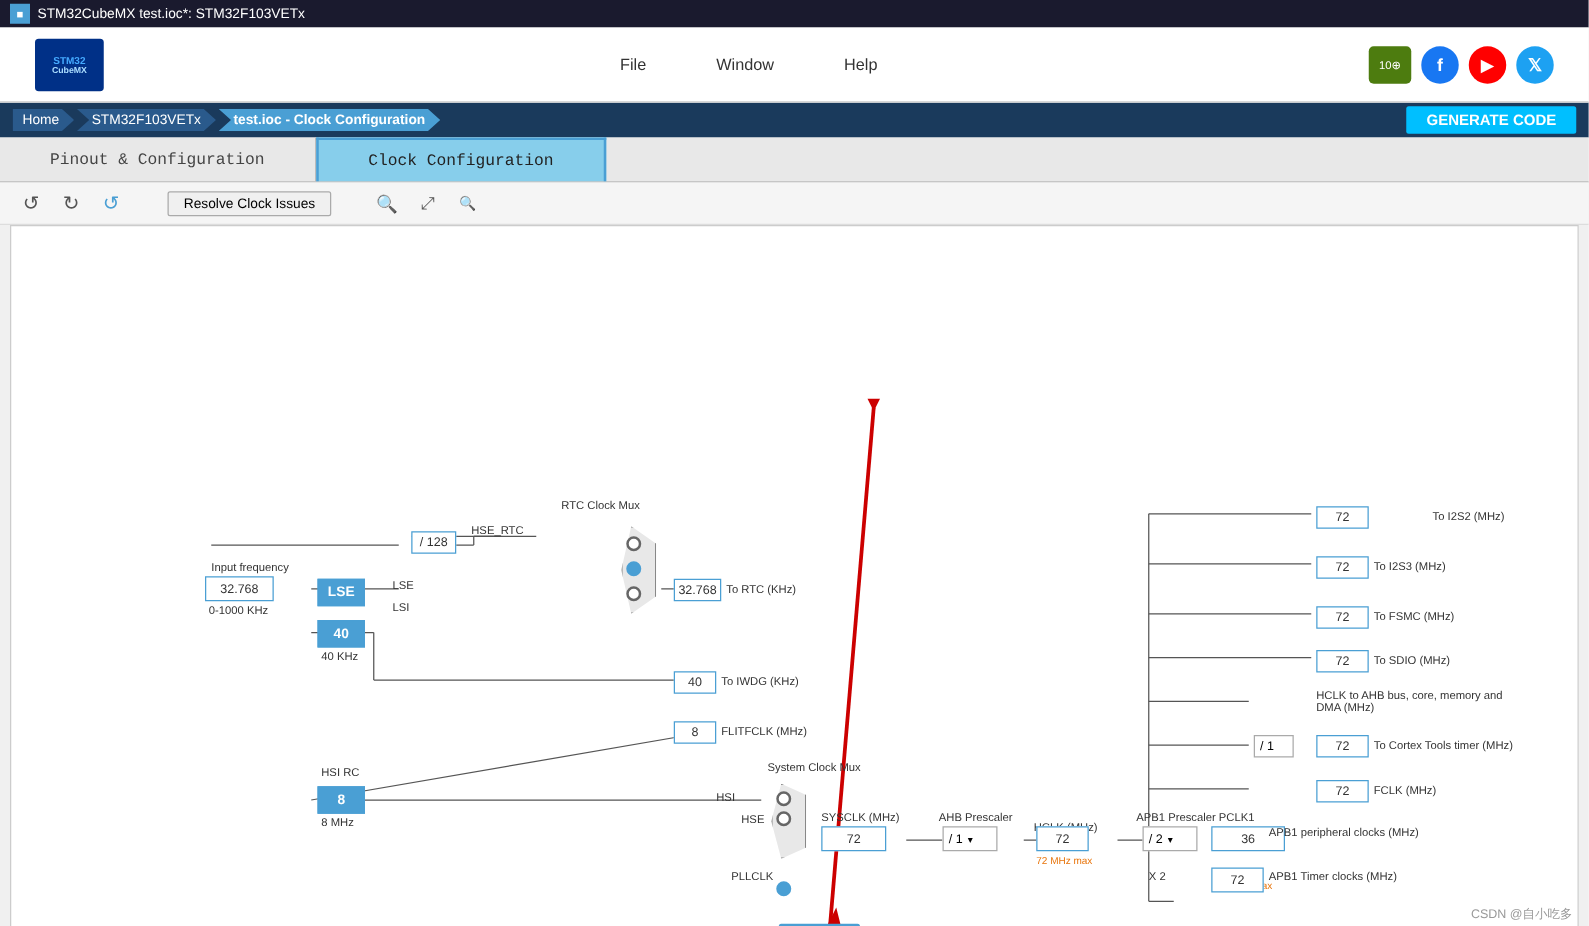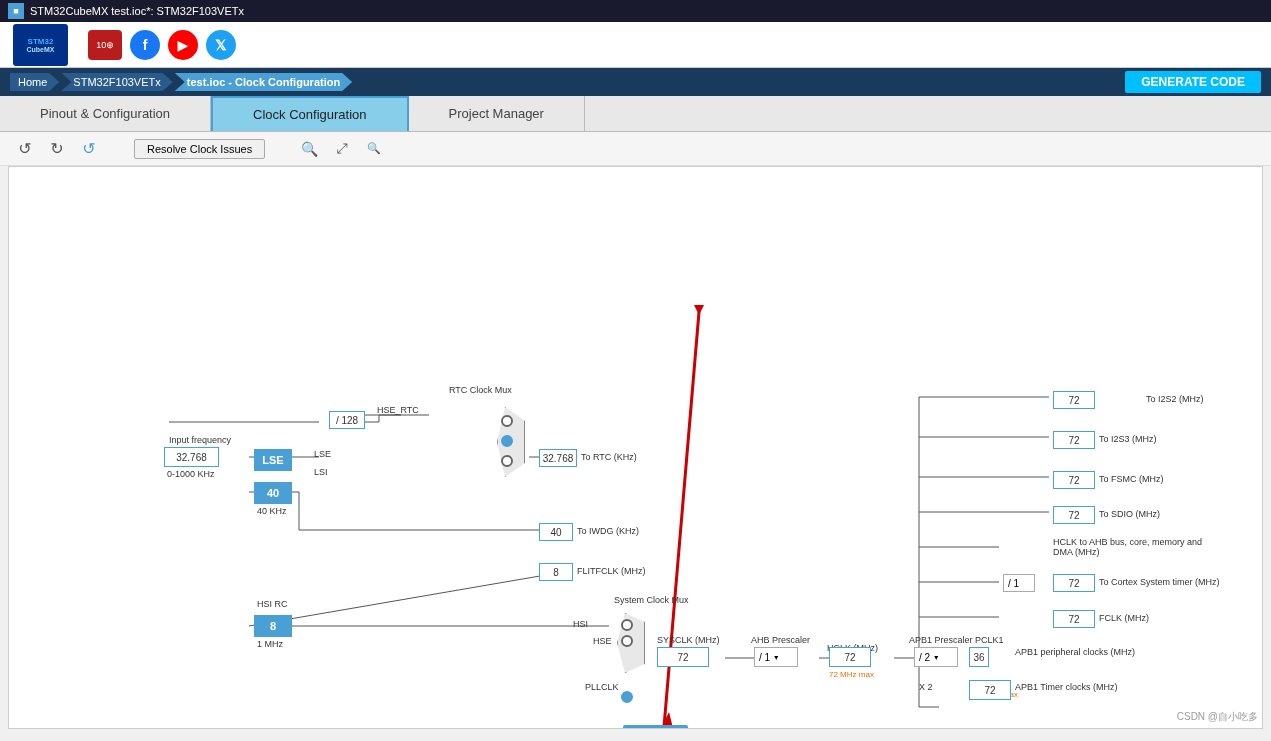--- a/index.html
+++ b/index.html
@@ -13,24 +13,24 @@
       display: flex;
       align-items: center;
       padding: 0 8px;
       font-size: 11px;
     }
     .title-bar-logo { width: 16px; height: 16px; background: #4a9fd4; margin-right: 6px; font-size: 9px; display: flex; align-items: center; justify-content: center; }
 
     
     .menu-bar {
       background: white;
-      height: 46px;
-      display: flex;
-      align-items: center;
-      padding: 0 13px;
+      height: 60px;
+      display: flex;
+      align-items: center;
+      padding: 0 28px;
       border-bottom: 1px solid #ccc;
       position: relative;
     }
     .menu-logo {
       width: 55px;
       height: 42px;
       background: #003087;
       display: flex;
       flex-direction: column;
       align-items: center;
@@ -38,21 +38,21 @@
       color: white;
       font-size: 7px;
       font-weight: bold;
       margin-right: 20px;
       border-radius: 3px;
     }
     .menu-items { display: flex; gap: 40px; flex: 1; justify-content: center; }
     .menu-item { font-size: 13px; color: #333; cursor: pointer; padding: 4px 8px; }
     .menu-right { display: flex; gap: 8px; align-items: center; }
     .social-btn { width: 30px; height: 30px; border-radius: 50%; display: flex; align-items: center; justify-content: center; font-size: 14px; }
-    .btn-gold { background: #b91c1c; color: white; }
+    .btn-gold { background: #4d7c0f; color: white; }
     .btn-blue { background: #1877f2; color: white; }
     .btn-red { background: #ff0000; color: white; }
 
     
     .breadcrumb {
       background: #1a3a5c;
       height: 28px;
       display: flex;
       align-items: center;
       padding: 0 10px;
@@ -83,20 +83,21 @@
       border-radius: 2px;
     }
 
     
     .tab-bar {
       background: #e8e8e8;
       height: 36px;
       display: flex;
       align-items: stretch;
       border-bottom: 1px solid #bbb;
+      font-family: Liberation Mono, monospace;
     }
     .tab {
       display: flex;
       align-items: center;
       justify-content: center;
       padding: 0 40px;
       font-size: 13px;
       cursor: pointer;
       border-right: 1px solid #bbb;
       color: #444;
@@ -236,41 +237,45 @@
 <div class="title-bar">
   <div class="title-bar-logo">■</div>
   <span>STM32CubeMX test.ioc*: STM32F103VETx</span>
 </div>
 
 <div class="menu-bar">
   <div class="menu-logo">
     <div style="color:#4af;font-size:8px;font-weight:bold;">STM32</div>
     <div style="font-size:7px;color:#adf;">CubeMX</div>
   </div>
+  <div class="menu-items">
+    <span class="menu-item">File</span>
+    <span class="menu-item">Window</span>
+    <span class="menu-item">Help</span>
+  </div>
   <div class="menu-right">
     <div class="social-btn btn-gold" style="font-size:9px;width:34px;border-radius:4px;">10⊕</div>
     <div class="social-btn btn-blue" style="font-weight:bold;">f</div>
     <div class="social-btn btn-red">▶</div>
     <div class="social-btn" style="background:#1da1f2;color:white;font-weight:bold;">𝕏</div>
   </div>
 </div>
 
 <div class="breadcrumb">
   <div class="breadcrumb-item">Home</div>
   <div class="breadcrumb-item">STM32F103VETx</div>
   <div class="breadcrumb-item active">test.ioc - Clock Configuration</div>
   <div class="breadcrumb-right">
     <button class="generate-btn">GENERATE CODE</button>
   </div>
 </div>
 
 <div class="tab-bar">
   <div class="tab">Pinout &amp; Configuration</div>
   <div class="tab active">Clock Configuration</div>
-  <div class="tab">Project Manager</div>
 </div>
 
 <div class="toolbar">
   <div class="toolbar-btn" style="font-size:16px;">↺</div>
   <div class="toolbar-btn" style="font-size:16px;">↻</div>
   <div class="toolbar-btn" style="font-size:16px; color:#4a9fd4;">↺</div>
   <div class="toolbar-sep"></div>
   <button class="resolve-btn">Resolve Clock Issues</button>
   <div class="toolbar-sep"></div>
   <div class="toolbar-btn">🔍</div>
@@ -359,21 +364,21 @@
   <div class="clk-label" style="left:305px;top:300px;">LSI</div>
 
   <div class="clk-value-box" style="left:530px;top:356px;width:34px;height:18px;">40</div>
   <div class="clk-label" style="left:568px;top:359px;">To IWDG (KHz)</div>
 
   <div class="clk-value-box" style="left:530px;top:396px;width:34px;height:18px;">8</div>
   <div class="clk-label" style="left:568px;top:399px;">FLITFCLK (MHz)</div>
 
   <div class="clk-label" style="left:248px;top:432px;">HSI RC</div>
   <div class="clk-box" style="left:245px;top:448px;width:38px;height:22px;">8</div>
-  <div class="clk-label" style="left:248px;top:472px;">1 MHz</div>
+  <div class="clk-label" style="left:248px;top:472px;">8 MHz</div>
 
   <div class="clk-label" style="left:605px;top:428px;">System Clock Mux</div>
 
   <div style="position:absolute;left:608px;top:446px;width:28px;height:60px;background:#e8e8e8;border:1px solid #888;clip-path:polygon(8px 0, 100% 15%, 100% 85%, 8px 100%, 0 50%);"></div>
 
   <div class="clk-label" style="left:564px;top:452px;">HSI</div>
 
   <div class="clk-label" style="left:584px;top:469px;">HSE</div>
 
   <div class="clk-label" style="left:576px;top:515px;">PLLCLK</div>
@@ -389,21 +394,21 @@
   <div class="select-box dd-arrow" style="left:745px;top:480px;width:44px;height:20px;">/ 1</div>
 
   <div class="clk-label" style="left:818px;top:476px;">HCLK (MHz)</div>
   <div class="clk-value-box" style="left:820px;top:480px;width:42px;height:20px;border-color:#4a9fd4;">72</div>
   <div class="clk-label max-label" style="left:820px;top:503px;">72 MHz max</div>
 
   <div class="clk-label" style="left:900px;top:468px;">APB1 Prescaler</div>
   <div class="select-box dd-arrow" style="left:905px;top:480px;width:44px;height:20px;">/ 2</div>
 
   <div class="clk-label" style="left:966px;top:468px;">PCLK1</div>
-  <div class="clk-value-box" style="left:960px;top:480px;width:20px;height:20px;">36</div>
+  <div class="clk-value-box" style="left:960px;top:480px;width:59px;height:20px;">36</div>
   <div class="clk-label" style="left:1006px;top:480px;">APB1 peripheral clocks (MHz)</div>
   <div class="clk-label max-label" style="left:964px;top:503px;margin-top:20px;">36 MHz max</div>
 
   <div class="clk-label" style="left:910px;top:515px;">X 2</div>
   <div class="clk-value-box" style="left:960px;top:513px;width:42px;height:20px;">72</div>
   <div class="clk-label" style="left:1006px;top:515px;">APB1 Timer clocks (MHz)</div>
 
   <div class="clk-value-box" style="left:1044px;top:224px;width:42px;height:18px;">72</div>
   <div class="clk-label" style="left:1090px;top:227px;margin-left:47px;">To I2S2 (MHz)</div>
 
@@ -413,21 +418,21 @@
   <div class="clk-value-box" style="left:1044px;top:304px;width:42px;height:18px;">72</div>
   <div class="clk-label" style="left:1090px;top:307px;">To FSMC (MHz)</div>
 
   <div class="clk-value-box" style="left:1044px;top:339px;width:42px;height:18px;">72</div>
   <div class="clk-label" style="left:1090px;top:342px;">To SDIO (MHz)</div>
 
   <div class="clk-label" style="left:1044px;top:370px;width:160px;">HCLK to AHB bus, core, memory and DMA (MHz)</div>
 
   <div class="select-box" style="left:994px;top:407px;width:32px;height:18px;">/ 1</div>
   <div class="clk-value-box" style="left:1044px;top:407px;width:42px;height:18px;">72</div>
-  <div class="clk-label" style="left:1090px;top:410px;">To Cortex System timer (MHz)</div>
+  <div class="clk-label" style="left:1090px;top:410px;">To Cortex Tools timer (MHz)</div>
 
   <div class="clk-value-box" style="left:1044px;top:443px;width:42px;height:18px;">72</div>
   <div class="clk-label" style="left:1090px;top:446px;">FCLK (MHz)</div>
 
   <button class="enable-css-btn" style="left:614px;top:558px;">Enable C...</button>
 
   <div class="watermark">CSDN @自小吃多</div>
 
 </div>
 

